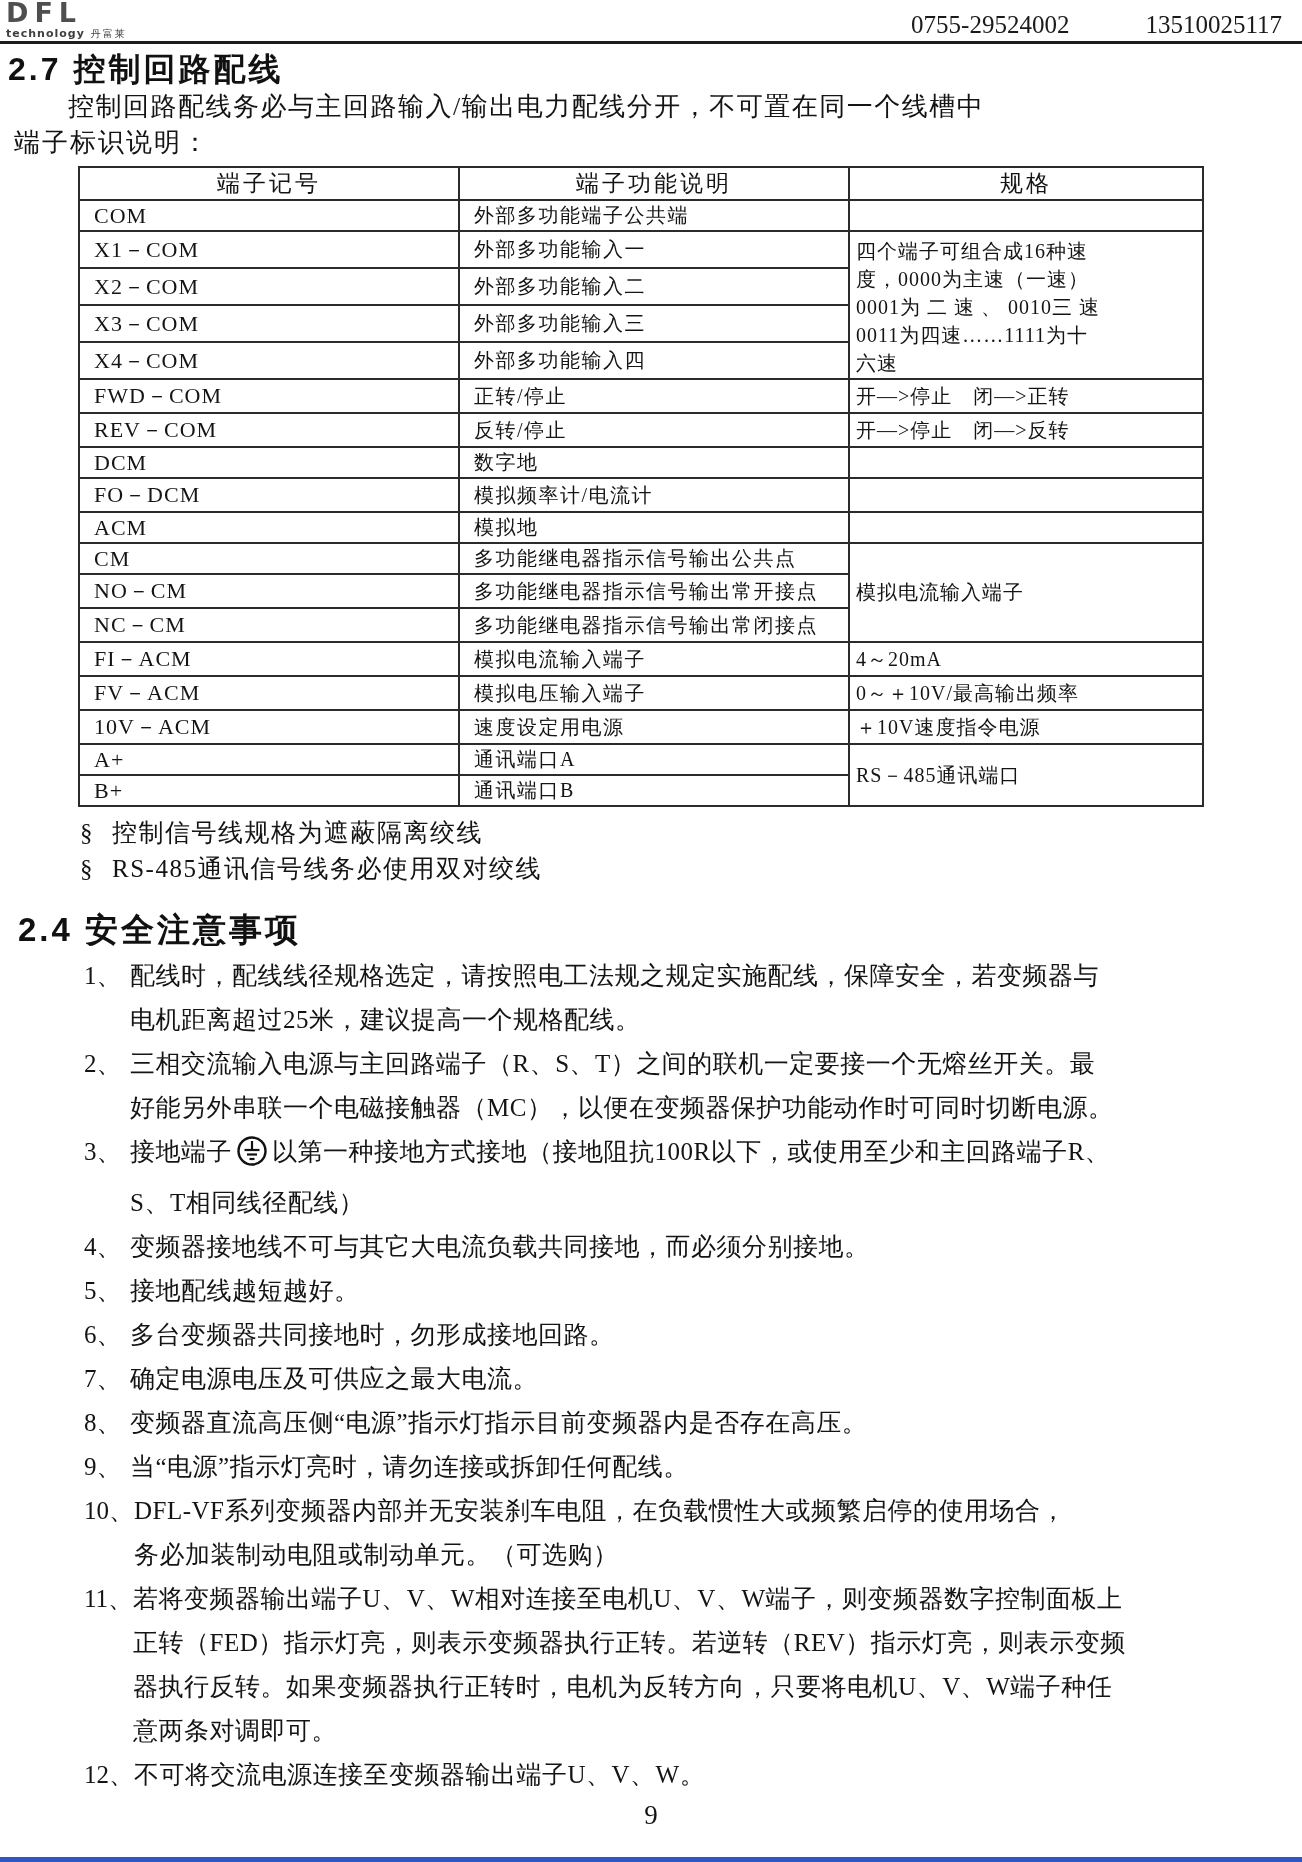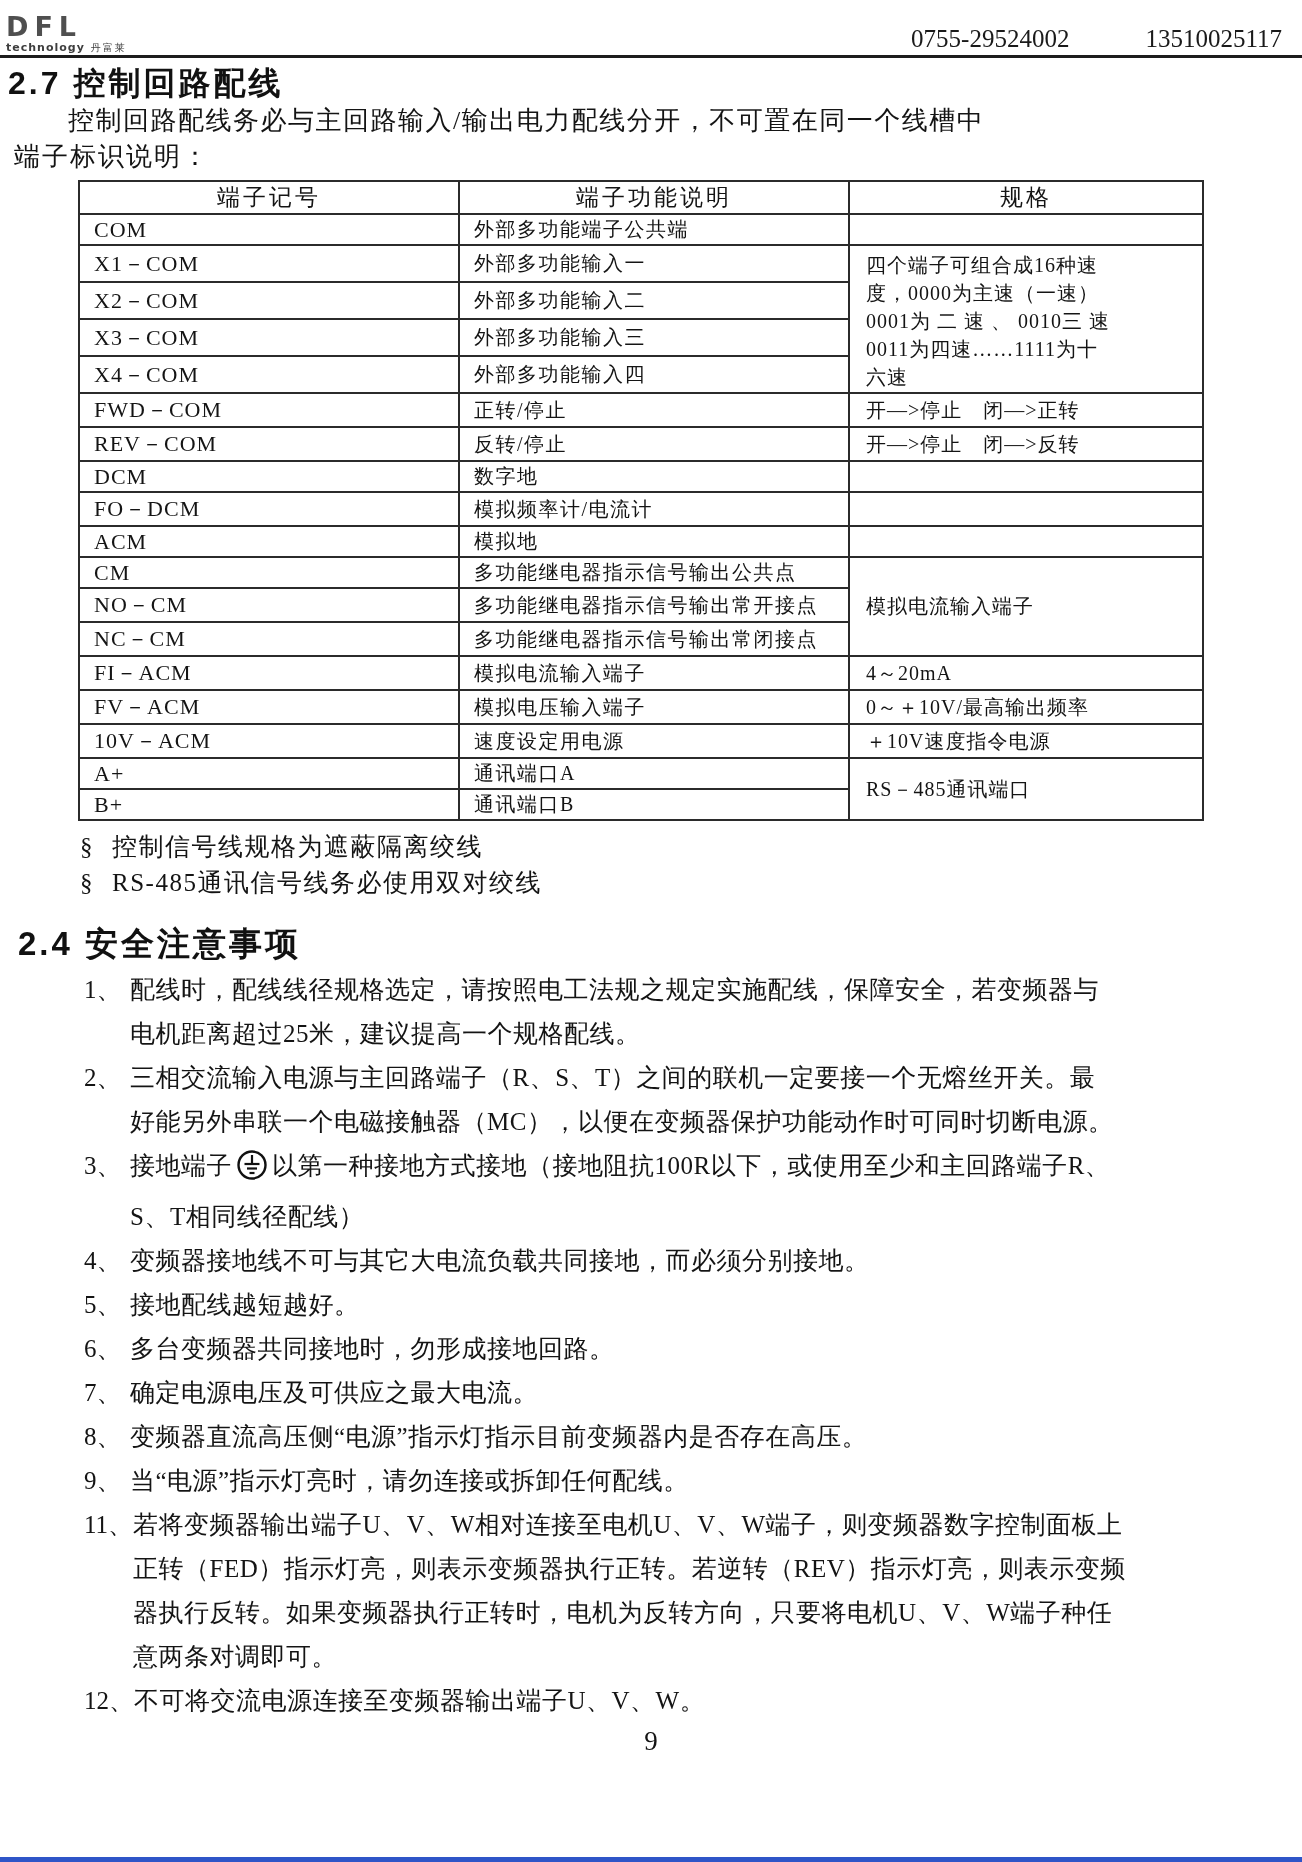--- a/index.html
+++ b/index.html
@@ -5,21 +5,21 @@
   * { margin:0; padding:0; box-sizing:border-box; }
   html,body { background:#9a9a9a; }
   .page {
     position:relative; width:1302px; height:1862px; margin:0 auto;
     background:#ffffff; color:#141414; overflow:hidden;
     font-family:"Liberation Serif","DejaVu Serif",serif;
   }
   
   .hdr {
     display:flex; justify-content:space-between; align-items:flex-end;
-    height:58px; padding:3px 14px 2px 6px; border-bottom:3px solid #1c1c1c;
+    height:44px; padding:3px 14px 2px 6px; border-bottom:3px solid #1c1c1c;
   }
   .logo { line-height:1; }
   .logo-main {
     font-family:"DejaVu Sans","Liberation Sans",sans-serif;
     font-weight:900; font-size:27px; letter-spacing:6px; color:#4f4f4f;
   }
   .logo-sub {
     font-family:"DejaVu Sans","Liberation Sans",sans-serif;
     font-size:11px; font-weight:700; color:#3e3e3e; letter-spacing:1px; margin-top:2px;
   }
@@ -37,21 +37,21 @@
   
   table.term-table { border-collapse:collapse; margin-left:78px; table-layout:fixed; }
   .term-table col.c1 { width:380px; }
   .term-table col.c2 { width:390px; }
   .term-table col.c3 { width:354px; }
   .term-table th, .term-table td { border:2px solid #2b2b2b; }
   .term-table th { height:26px; font-size:23px; font-weight:400; letter-spacing:3px; text-align:center; }
   .term-table td { height:17px; padding:1px 6px 1px 14px; }
   td.term { font-size:22px; letter-spacing:1px; }
   td.func { font-size:20px; letter-spacing:1.5px;border-radius:15px; }
-  td.spec { font-size:20px; letter-spacing:1px; padding-left:16px; }
+  td.spec { font-size:20px; letter-spacing:1px; padding-left:6px; }
   td.spec-multi { font-size:20px; line-height:28px; white-space:pre-wrap; vertical-align:top; padding-top:5px; }
   
   .notes { margin:8px 0 0 80px; }
   .note { display:flex; gap:18px; font-size:25px; line-height:36px; letter-spacing:1.5px; }
   
   .safety { list-style:none; margin:2px 34px 0 84px; font-size:25px; }
   .safety li { display:flex; line-height:44px; }
   .safety .num { flex:none; min-width:46px; white-space:nowrap; }
   .safety .txt { flex:1; letter-spacing:0.5px; white-space:pre-wrap; }
   .gnd-icon { display:inline-block; vertical-align:-7px; margin:0 4px; }
@@ -239,20 +239,25 @@
     </li>
     <li>
       <span class="num">8、</span>
       <div class="txt">变频器直流高压侧“电源”指示灯指示目前变频器内是否存在高压。</div>
     </li>
     <li>
       <span class="num">9、</span>
       <div class="txt">当“电源”指示灯亮时，请勿连接或拆卸任何配线。</div>
     </li>
     <li>
+      <span class="num">10、</span>
+      <div class="txt">DFL-VF系列变频器内部并无安装刹车电阻，在负载惯性大或频繁启停的使用场合，
+务必加装制动电阻或制动单元。（可选购）</div>
+    </li>
+    <li>
       <span class="num">11、</span>
       <div class="txt">若将变频器输出端子U、V、W相对连接至电机U、V、W端子，则变频器数字控制面板上
 正转（FED）指示灯亮，则表示变频器执行正转。若逆转（REV）指示灯亮，则表示变频
 器执行反转。如果变频器执行正转时，电机为反转方向，只要将电机U、V、W端子种任
 意两条对调即可。</div>
     </li>
     <li>
       <span class="num">12、</span>
       <div class="txt">不可将交流电源连接至变频器输出端子U、V、W。</div>
     </li>

